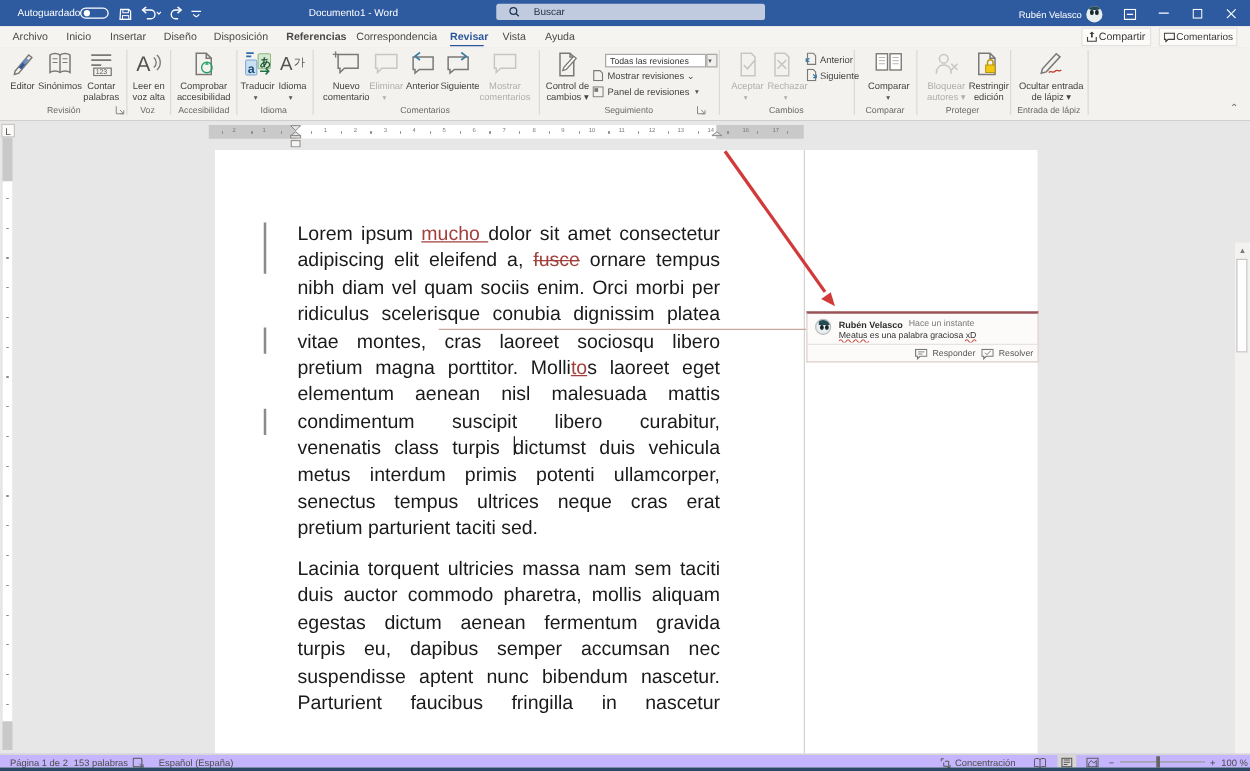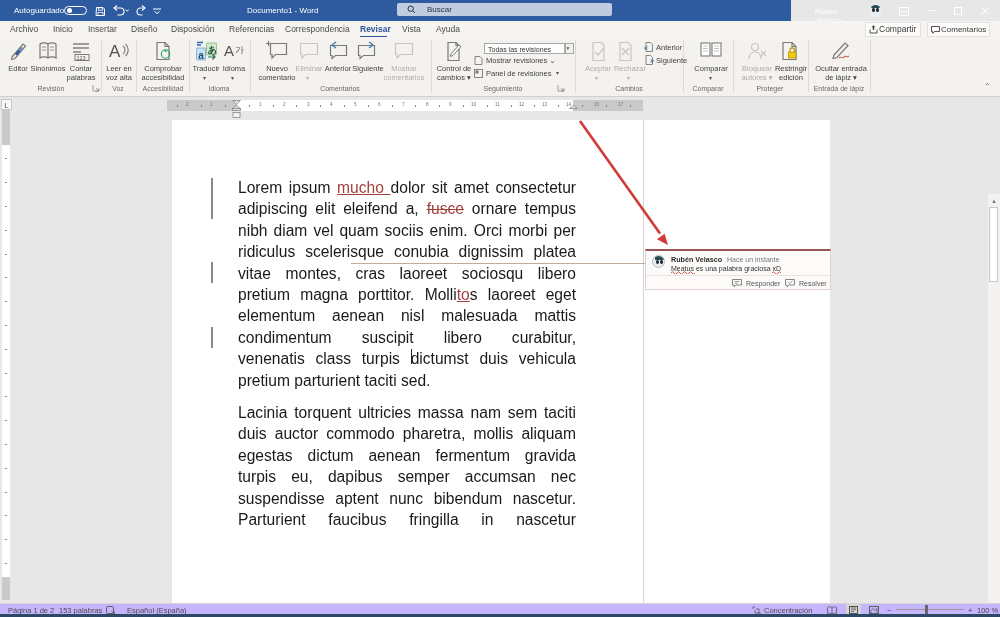--- a/index.html
+++ b/index.html
@@ -2,21 +2,21 @@
 <html><head>
 <meta charset="utf-8">
 <style>
 * { margin:0; padding:0; box-sizing:border-box; }
 html,body { width:1000px; height:617px; overflow:hidden; }
 body { font-family:"Liberation Sans", sans-serif; }
 #app { position:relative; width:1000px; height:617px; background:#e7e7e7; overflow:hidden; }
 .abs { position:absolute; }
 
 
-#titlebar { position:absolute; left:0; top:0; width:791px; height:21px; background:#2e5a9f; color:#fff; }
+#titlebar { position:absolute; left:0; top:0; width:1000px; height:21px; background:#2e5a9f; color:#fff; }
 #titlebar .t { position:absolute; font-size:8px; color:#ffffff; }
 
 
 #tabs { position:absolute; left:0; top:21px; width:1000px; height:17px; background:#f6f4f1; }
 #tabs .tab { position:absolute; top:0; height:17px; line-height:17px; font-size:8.5px; color:#4a4a4a; }
 #tabs .active { color:#2b579a; font-weight:bold; }
 
 
 #ribbon { position:absolute; left:0; top:38px; width:1000px; height:59px; background:#f4f2ef; border-bottom:1px solid #d2d0ce; }
 .grpsep { position:absolute; top:2px; height:52px; width:1px; background:#dcdad8; }
@@ -111,21 +111,21 @@
       <line x1="0.5" y1="0.5" x2="7.5" y2="7.5" stroke="#fff" stroke-width="1"></line>
       <line x1="7.5" y1="0.5" x2="0.5" y2="7.5" stroke="#fff" stroke-width="1"></line>
     </svg>
   </div>
   <div id="tabs">
     <span class="tab" style="left:10px;">Archivo</span>
     <span class="tab" style="left:53px;">Inicio</span>
     <span class="tab" style="left:88px;">Insertar</span>
     <span class="tab" style="left:131px;">Diseño</span>
     <span class="tab" style="left:171px;">Disposición</span>
-    <span class="tab" style="left:229px;">Referencias</span>
+    <span class="tab" style="left:229px;font-weight:bold;">Referencias</span>
     <span class="tab" style="left:285px;">Correspondencia</span>
     <span class="tab active" style="left:360px;">Revisar</span>
     <span class="abs" style="left:360px;top:14.5px;width:27px;height:1.5px;background:#2b579a;"></span>
     <span class="tab" style="left:402px;">Vista</span>
     <span class="tab" style="left:436px;">Ayuda</span>
     <span class="abs" style="left:865px;top:1px;width:56px;height:15px;border:1px solid #e3e1dd;background:#fcfbfa;"></span>
     <svg class="abs" style="left:869px;top:4px;" width="9" height="9" viewBox="0 0 9 9">
       <path d="M4.5 0.2 l2 2 h-1.3 v2.8 h-1.4 v-2.8 h-1.3 z" fill="#3f3e3c"></path>
       <path d="M1 4.5 v3.5 h7 v-3.5" fill="none" stroke="#3f3e3c" stroke-width="0.9"></path>
     </svg>
@@ -368,20 +368,22 @@
     <div id="text">
       <div class="l">Lorem ipsum <span class="ins">mucho </span>dolor sit amet consectetur</div>
       <div class="l">adipiscing elit eleifend a, <span class="del">fusce</span> ornare tempus</div>
       <div class="l">nibh diam vel quam sociis enim. Orci morbi per</div>
       <div class="l">ridiculus scelerisque conubia dignissim platea</div>
       <div class="l">vitae montes, cras laoreet sociosqu libero</div>
       <div class="l">pretium magna porttitor. Molli<span class="ins">to</span>s laoreet eget</div>
       <div class="l">elementum aenean nisl malesuada mattis</div>
       <div class="l">condimentum suscipit libero curabitur,</div>
       <div class="l">venenatis class turpis dictumst duis vehicula</div>
+      <div class="l">metus interdum primis potenti ullamcorper,</div>
+      <div class="l">senectus tempus ultrices neque cras erat</div>
       <div class="l last">pretium parturient taciti sed.</div>
       <div class="gap"></div>
       <div class="l">Lacinia torquent ultricies massa nam sem taciti</div>
       <div class="l">duis auctor commodo pharetra, mollis aliquam</div>
       <div class="l">egestas dictum aenean fermentum gravida</div>
       <div class="l">turpis eu, dapibus semper accumsan nec</div>
       <div class="l">suspendisse aptent nunc bibendum nascetur.</div>
       <div class="l">Parturient faucibus fringilla in nascetur</div>
     </div>
     <div class="changebar" style="top:81px;height:41px;"></div>

